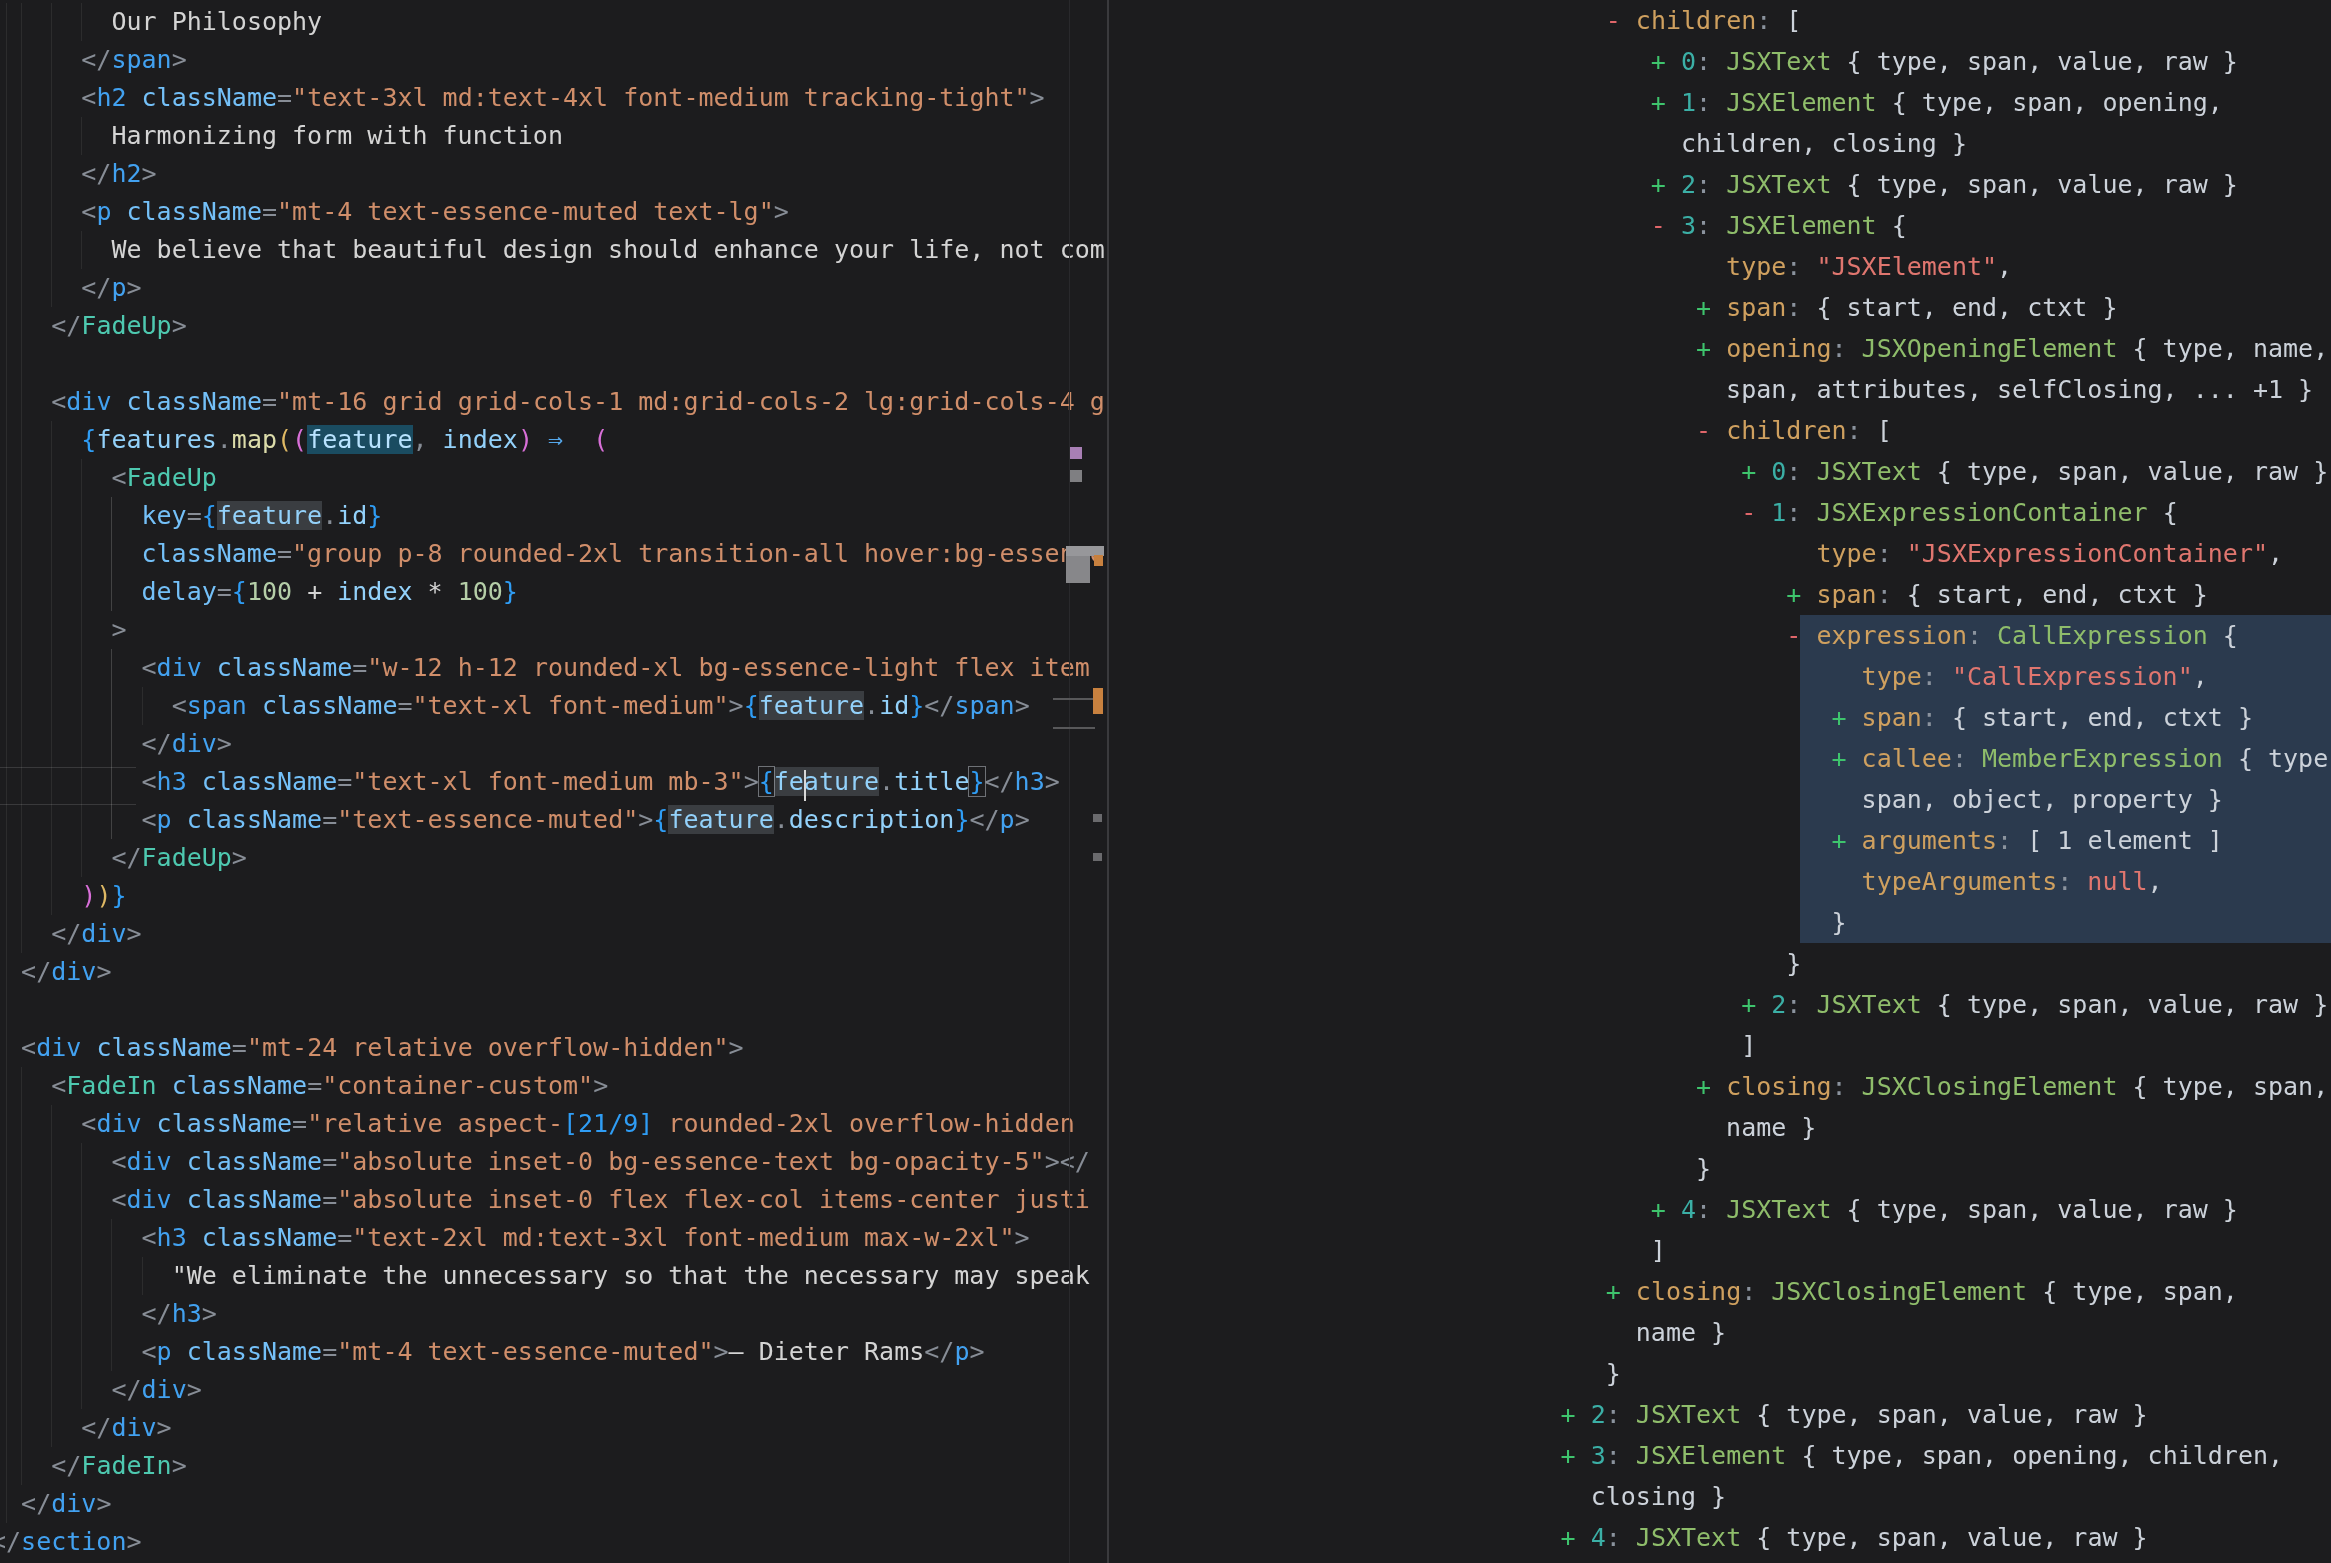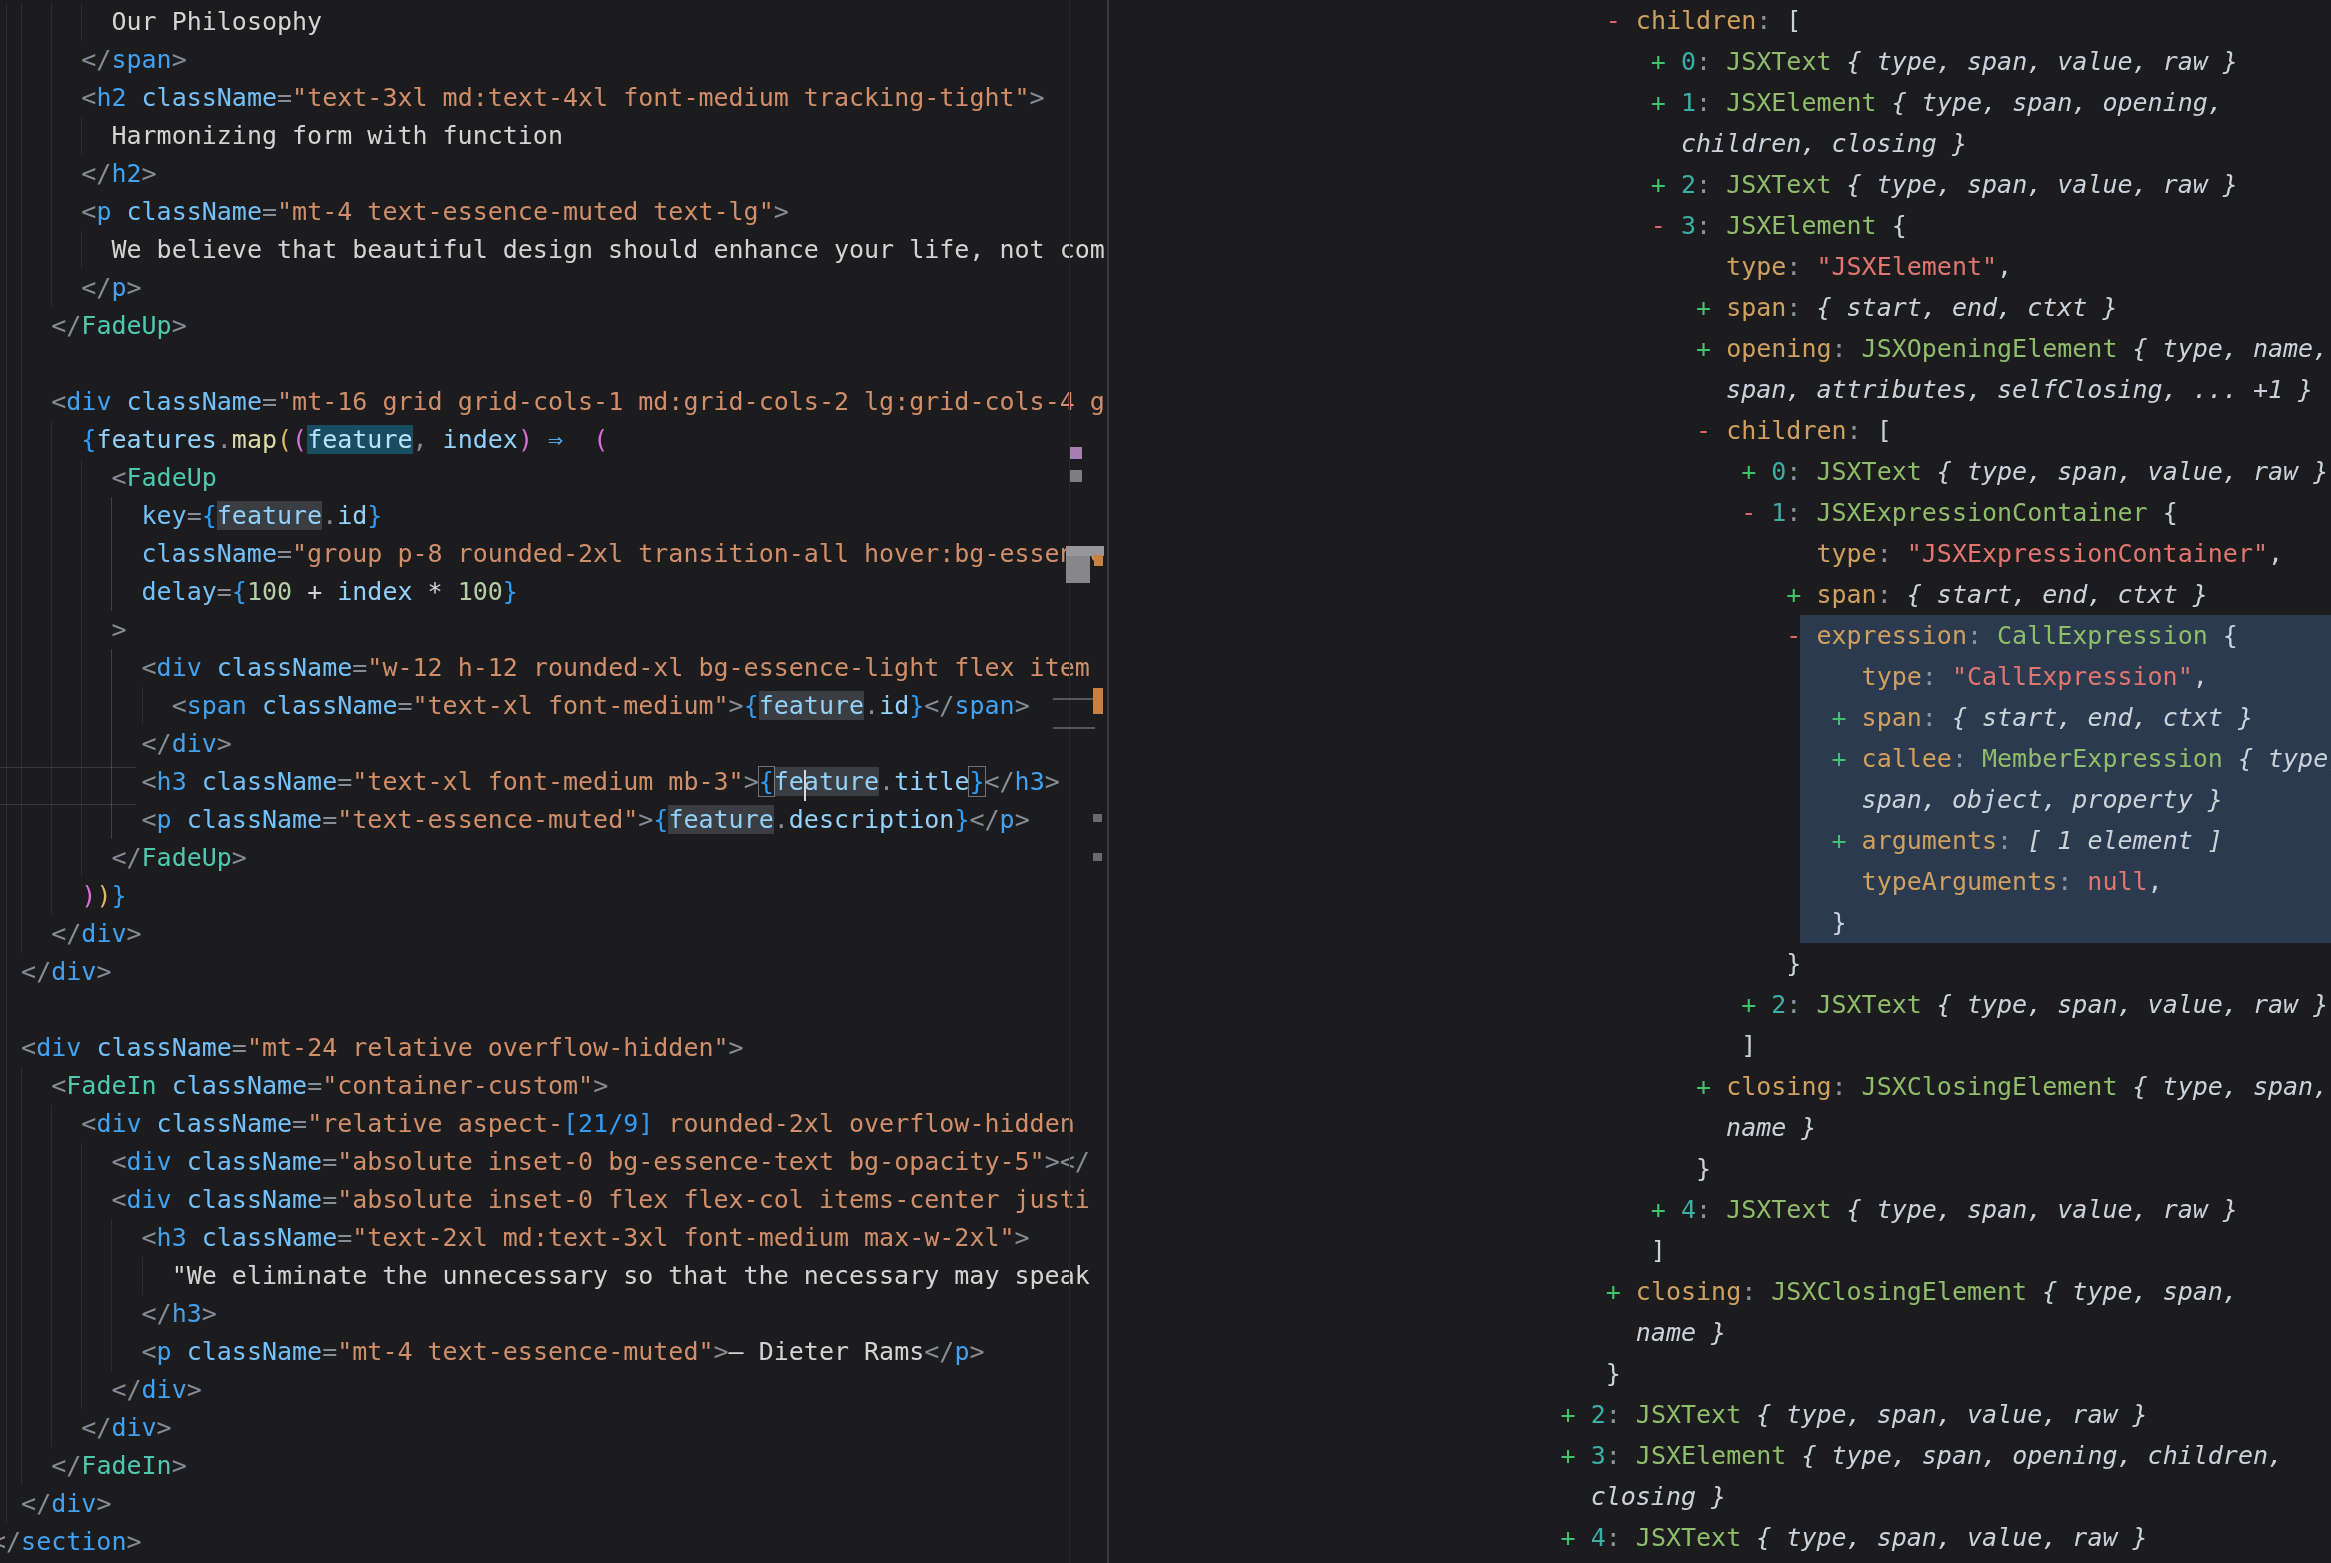--- a/index.html
+++ b/index.html
@@ -34,21 +34,21 @@
   
   .divider{position:absolute;left:1107px;top:0;width:1.8px;height:100%;background:#3a3a3d;z-index:8;}
   
   .astpanel{position:absolute;left:1109px;top:0;width:1222px;height:1564px;overflow:hidden;background:#1c1c1e;}
   .tree{font-size:25px;line-height:41px;white-space:pre;}
   .tl{height:41px;}
   .tl.hl{background:linear-gradient(90deg, rgba(0,0,0,0) 691px, #2b3a4e 691px);}
   .tk-key{color:#cfa05f}
   .tk-idx{color:#3bafa6}
   .tk-typ{color:#8fbd6b}
-  .tk-prv{color:#ccd2da;font-style:italic}
+  .tk-prv{color:#ccd2da;}
   .tk-pv{color:#ccd2da}
   .tk-sv{color:#e0766f}
   .tk-nul{color:#e0766f}
   .tk-pn{color:#8b939e}
   .tk-plus{color:#3ec46d}
   .tk-minus{color:#e0666a}
 </style>
 </head>
 <body>
 

